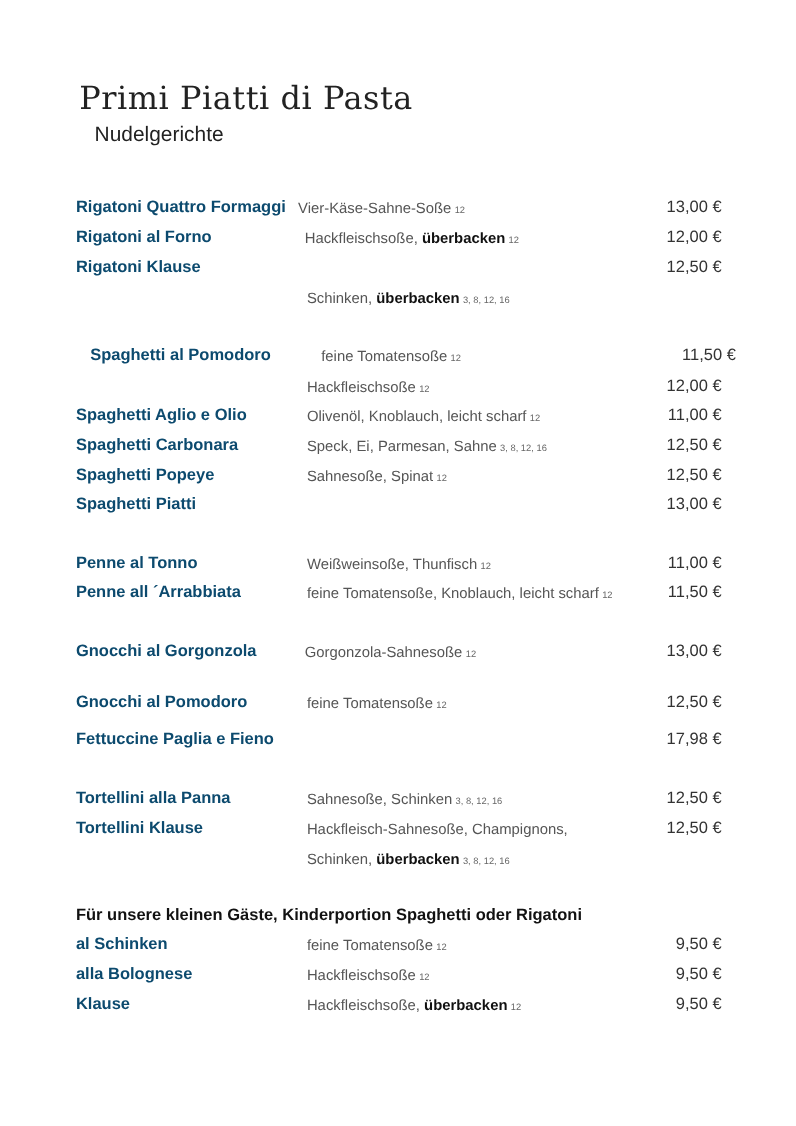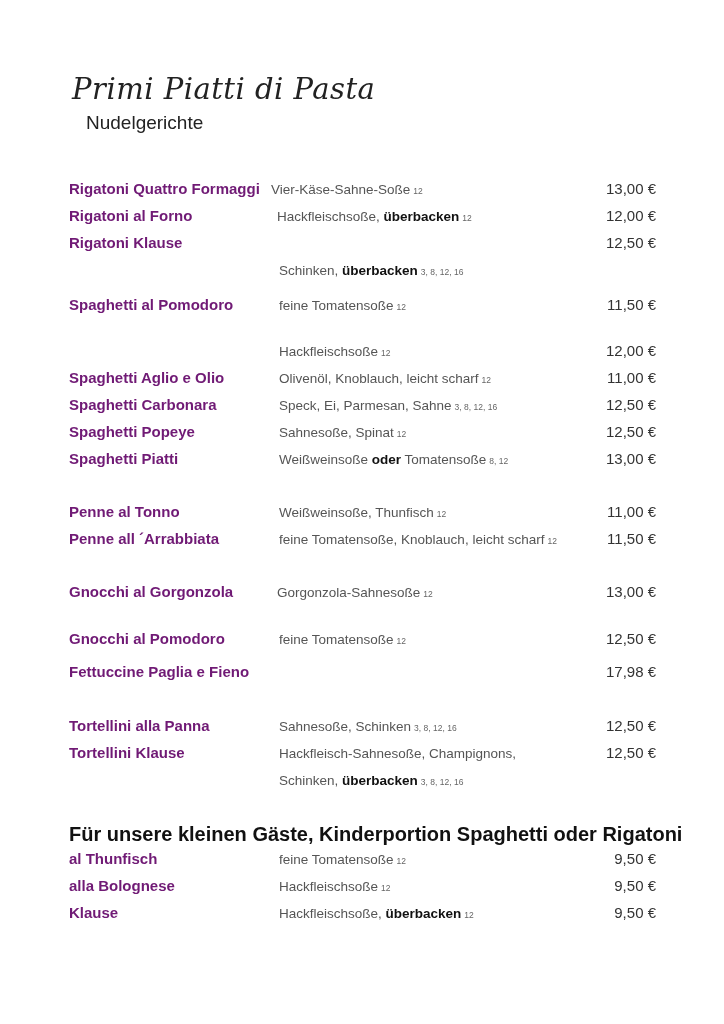--- a/index.html
+++ b/index.html
@@ -1,25 +1,25 @@
 <!DOCTYPE html>
 <html><head>
 <meta charset="utf-8">
 <style>
   html, body { margin: 0; padding: 0; background: #ffffff; }
   body { width: 724px; height: 1024px; position: relative; overflow: hidden; font-family: "Liberation Sans", sans-serif; color: #111; }
-  .title { position: absolute; left: 72px; top: 72px; font-family: "DejaVu Serif", serif; font-style: italic; font-size: 29px; color: #222; letter-spacing: 0.5px; }
+  .title { position: absolute; left: 72px; top: 72px; font-family: "DejaVu Serif", serif; font-size: 29px; color: #222; letter-spacing: 0.5px; }
   .subtitle { position: absolute; left: 86px; top: 112px; font-size: 19px; color: #222; }
   .row { position: absolute; left: 69px; width: 590px; height: 22px; font-size: 15px; }
-  .name { position: absolute; left: 0; top: 0; font-weight: bold; color: #701a75; white-space: nowrap; }
+  .name { position: absolute; left: 0; top: 0; font-weight: bold; color: #0c4a6e; white-space: nowrap; }
   .desc { position: absolute; top: 2px; font-size: 13.5px; color: #555; white-space: nowrap; }
   .desc b { color: #111; font-weight: bold; }
   .al { font-size: 8.5px; color: #666; margin-left: 3px; }
   .price { position: absolute; right: 3px; top: 0; font-size: 15px; color: #333; white-space: nowrap; }
-  .kids { position: absolute; left: 69px; font-size: 20px; font-weight: bold; color: #111; white-space: nowrap; }
+  .kids { position: absolute; left: 69px; font-size: 15px; font-weight: bold; color: #111; white-space: nowrap; }
 </style>
 </head>
 <body>
 
 <div class="title">Primi Piatti di Pasta</div>
 <div class="subtitle">Nudelgerichte</div>
 
 <div id="items">
     <div class="row" style="top: 180px;">
       <span class="name">Rigatoni Quattro Formaggi</span>
@@ -33,21 +33,21 @@
     </div>
     <div class="row" style="top: 234px;">
       <span class="name">Rigatoni Klause</span>
       <span class="price">12,50 €</span>
     </div>
     <div class="row" style="top: 261px;">
       <span class="name"></span>
       <span class="desc" style="left:210px"><span>Schinken, </span><b>überbacken</b><span></span><span class="al">3, 8, 12, 16</span></span>
       <span class="price"></span>
     </div>
-    <div class="row" style="top: 296px;">
+    <div class="row" style="top: 314px; margin-left: 13px;">
       <span class="name">Spaghetti al Pomodoro</span>
       <span class="desc" style="left:210px"><span>feine Tomatensoße</span><b></b><span></span><span class="al">12</span></span>
       <span class="price">11,50 €</span>
     </div>
     <div class="row" style="top: 342px;">
       <span class="desc" style="left:210px"><span>Hackfleischsoße</span><b></b><span></span><span class="al">12</span></span>
       <span class="price">12,00 €</span>
     </div>
     <div class="row" style="top: 369px;">
       <span class="name">Spaghetti Aglio e Olio</span>
@@ -59,21 +59,20 @@
       <span class="desc" style="left:210px"><span>Speck, Ei, Parmesan, Sahne</span><b></b><span></span><span class="al">3, 8, 12, 16</span></span>
       <span class="price">12,50 €</span>
     </div>
     <div class="row" style="top: 423px;">
       <span class="name">Spaghetti Popeye</span>
       <span class="desc" style="left:210px"><span>Sahnesoße, Spinat</span><b></b><span></span><span class="al">12</span></span>
       <span class="price">12,50 €</span>
     </div>
     <div class="row" style="top: 450px;">
       <span class="name">Spaghetti Piatti</span>
-      <span class="desc" style="left:210px"><span>Weißweinsoße </span><b>oder</b><span> Tomatensoße</span><span class="al">8, 12</span></span>
       <span class="price">13,00 €</span>
     </div>
     <div class="row" style="top: 503px;">
       <span class="name">Penne al Tonno</span>
       <span class="desc" style="left:210px"><span>Weißweinsoße, Thunfisch</span><b></b><span></span><span class="al">12</span></span>
       <span class="price">11,00 €</span>
     </div>
     <div class="row" style="top: 530px;">
       <span class="name">Penne all ´Arrabbiata</span>
       <span class="desc" style="left:210px"><span>feine Tomatensoße, Knoblauch, leicht scharf</span><b></b><span></span><span class="al">12</span></span>
@@ -105,21 +104,21 @@
     </div>
     <div class="row" style="top: 771px;">
       <span class="name"></span>
       <span class="desc" style="left:210px"><span>Schinken, </span><b>überbacken</b><span></span><span class="al">3, 8, 12, 16</span></span>
       <span class="price"></span>
     </div>
   </div>
 <div class="kids" style="top:823px">Für unsere kleinen Gäste, Kinderportion Spaghetti oder Rigatoni</div>
 <div id="kids-items">
     <div class="row" style="top: 850px;">
-      <span class="name">al Thunfisch</span>
+      <span class="name">al Schinken</span>
       <span class="desc" style="left:210px"><span>feine Tomatensoße</span><b></b><span></span><span class="al">12</span></span>
       <span class="price">9,50 €</span>
     </div>
     <div class="row" style="top: 877px;">
       <span class="name">alla Bolognese</span>
       <span class="desc" style="left:210px"><span>Hackfleischsoße</span><b></b><span></span><span class="al">12</span></span>
       <span class="price">9,50 €</span>
     </div>
     <div class="row" style="top: 904px;">
       <span class="name">Klause</span>

